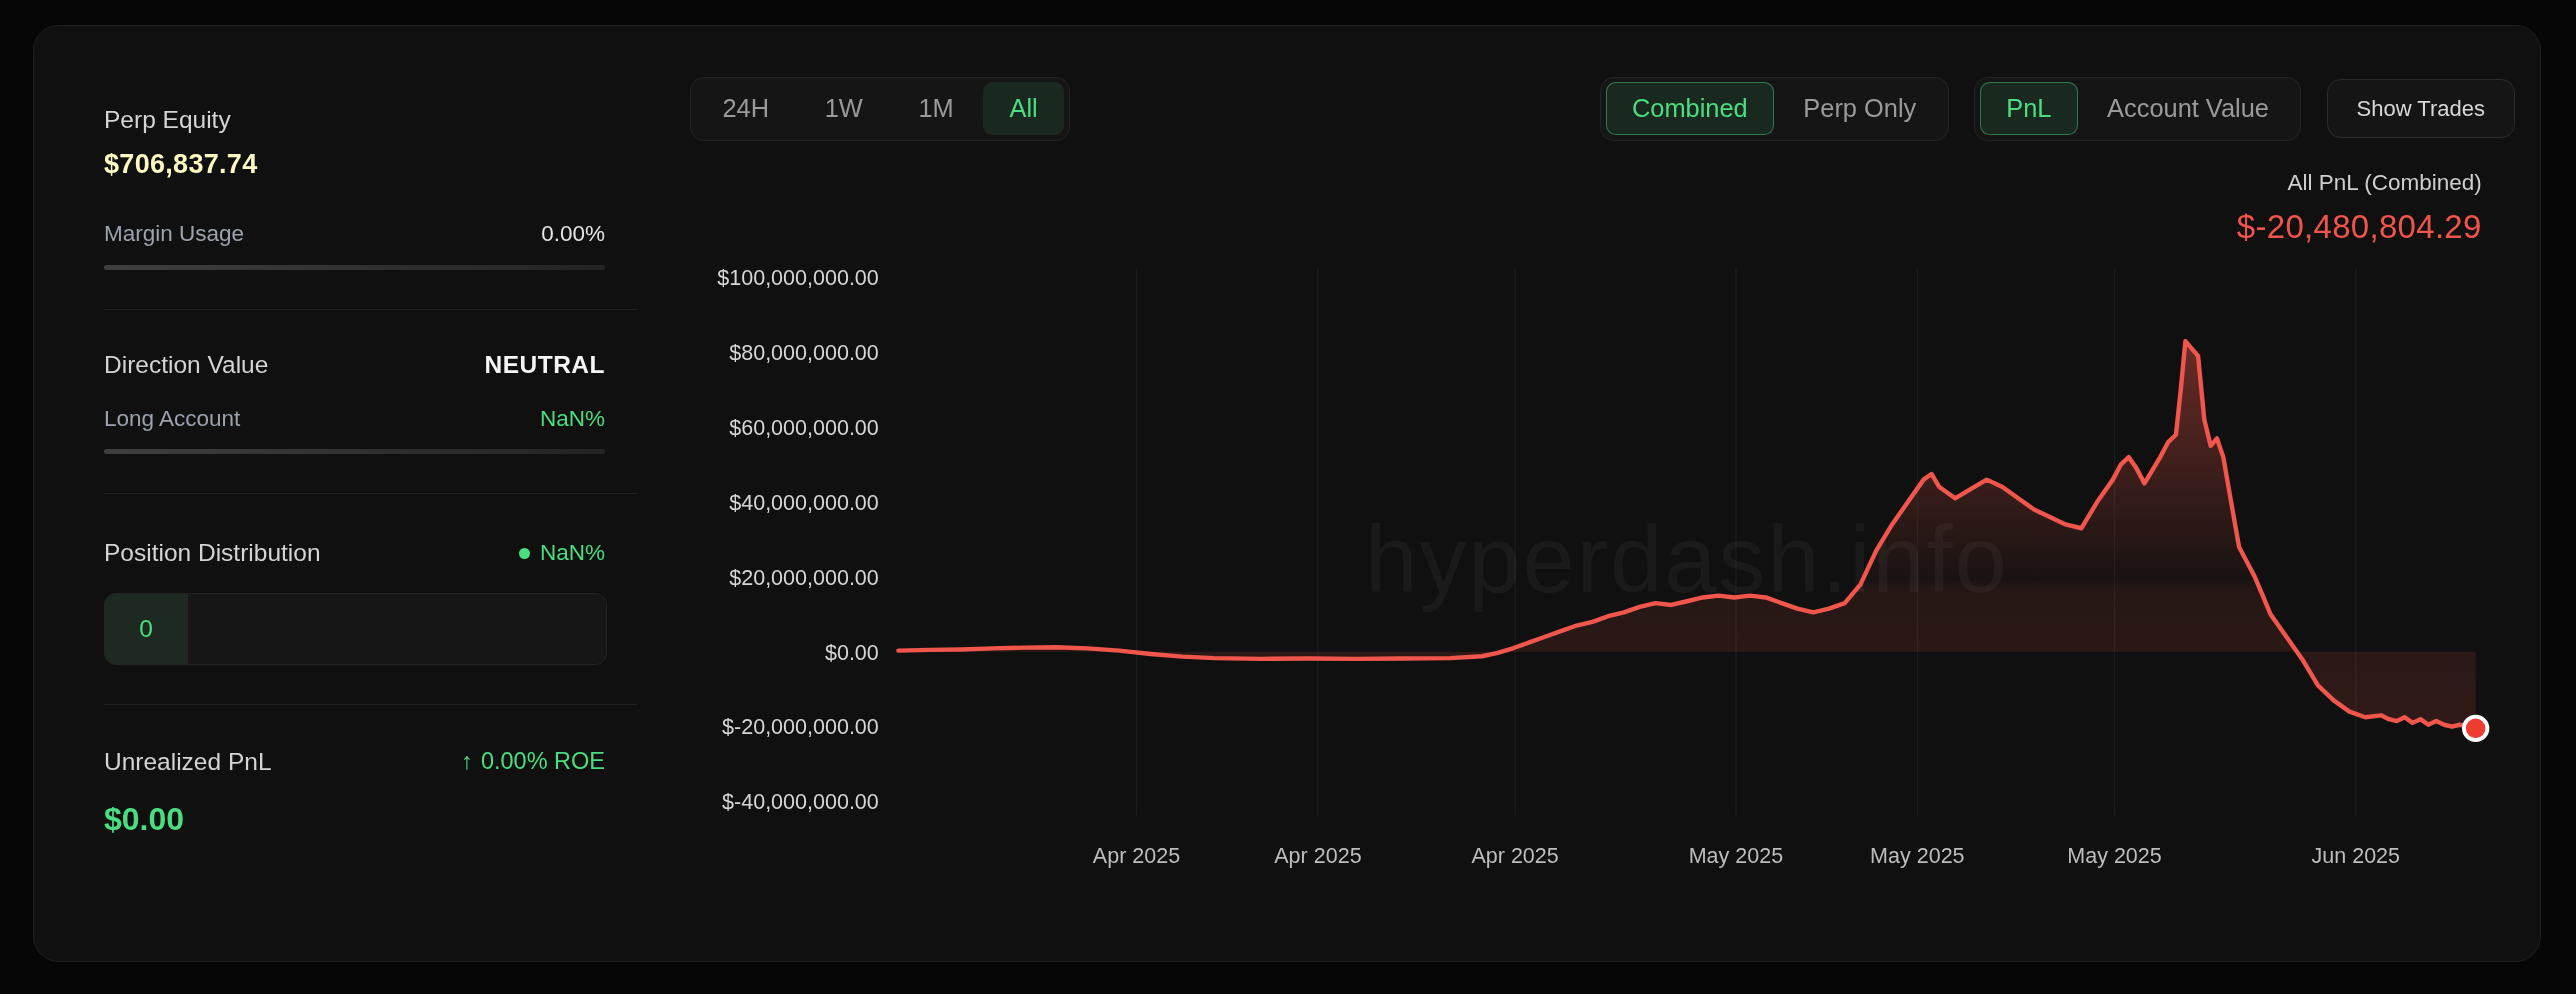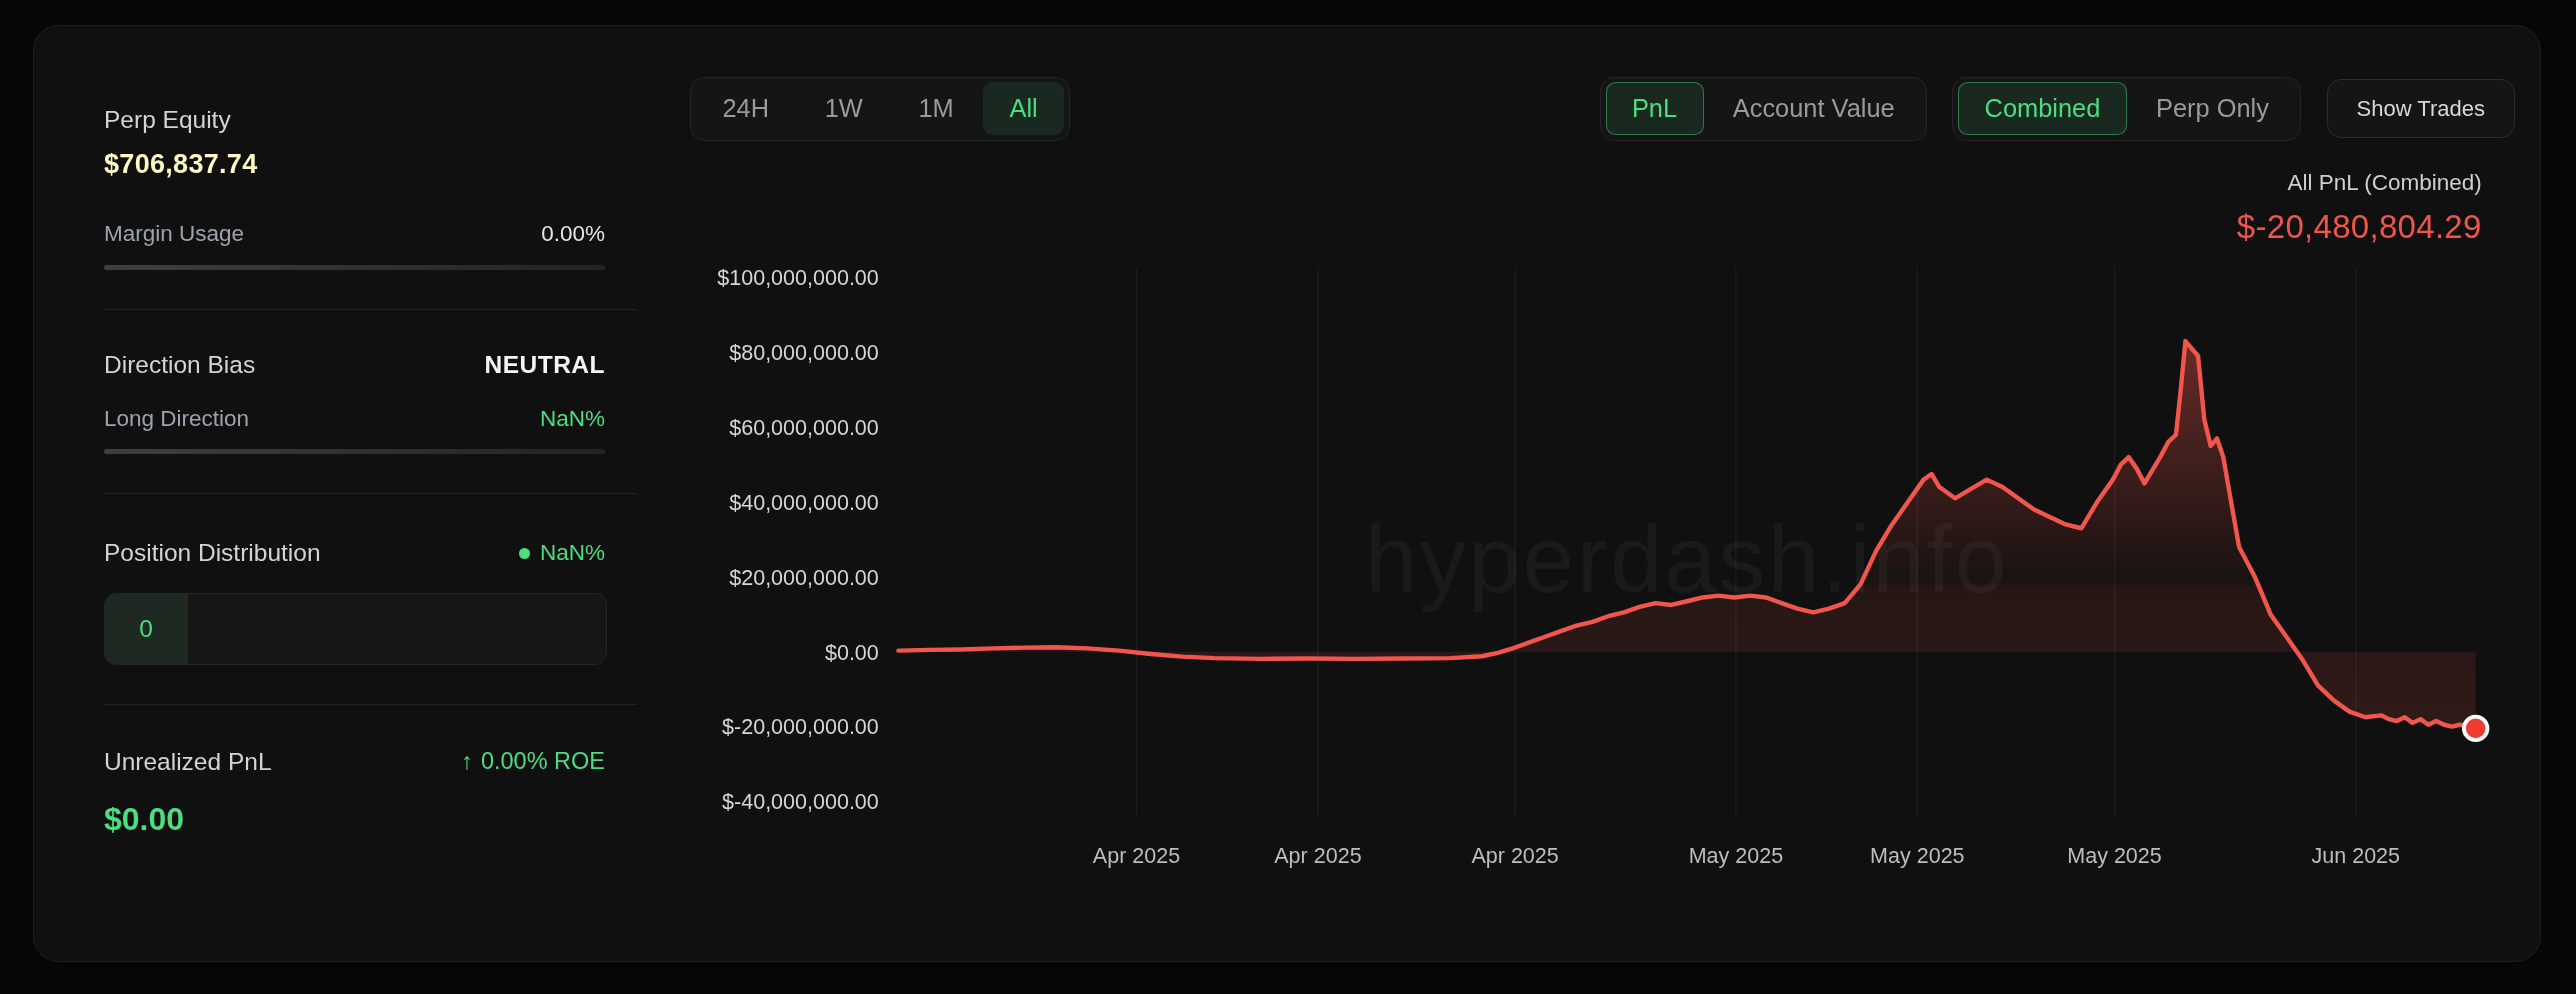--- a/index.html
+++ b/index.html
@@ -57,25 +57,25 @@
 
         <div class="sub-row">
           <span>Margin Usage</span>
           <span class="val">0.00%</span>
         </div>
         <div class="bar"></div>
 
         <hr class="divider">
 
         <div class="flex-row bias-row">
-          <span class="label-lg">Direction Bias</span>
+          <span class="label-lg">Direction Value</span>
           <span class="right">NEUTRAL</span>
         </div>
         <div class="flex-row exp-row">
-          <span>Long Direction</span>
+          <span>Long Account</span>
           <span class="green">NaN%</span>
         </div>
         <div class="bar"></div>
 
         <hr class="divider">
 
         <div class="flex-row pd-row">
           <span class="label-lg">Position Distribution</span>
           <span class="pd-right">
             <span class="dot"></span>
@@ -103,26 +103,26 @@
     <main class="main">
       <div class="toolbar">
         <div class="seg">
           <button class="seg-item">24H</button>
           <button class="seg-item">1W</button>
           <button class="seg-item">1M</button>
           <button class="seg-item selected">All</button>
         </div>
         <div class="toolbar-right">
           <div class="seg">
+            <button class="seg-item selected bordered">Combined</button>
+            <button class="seg-item">Perp Only</button>
+          </div>
+          <div class="seg">
             <button class="seg-item selected bordered">PnL</button>
             <button class="seg-item">Account Value</button>
-          </div>
-          <div class="seg">
-            <button class="seg-item selected bordered">Combined</button>
-            <button class="seg-item">Perp Only</button>
           </div>
           <button class="show-trades">Show Trades</button>
         </div>
       </div>
 
       <div class="chart-header">
         <div class="chart-title">All PnL (Combined)</div>
         <div class="chart-value">$-20,480,804.29</div>
       </div>
 

